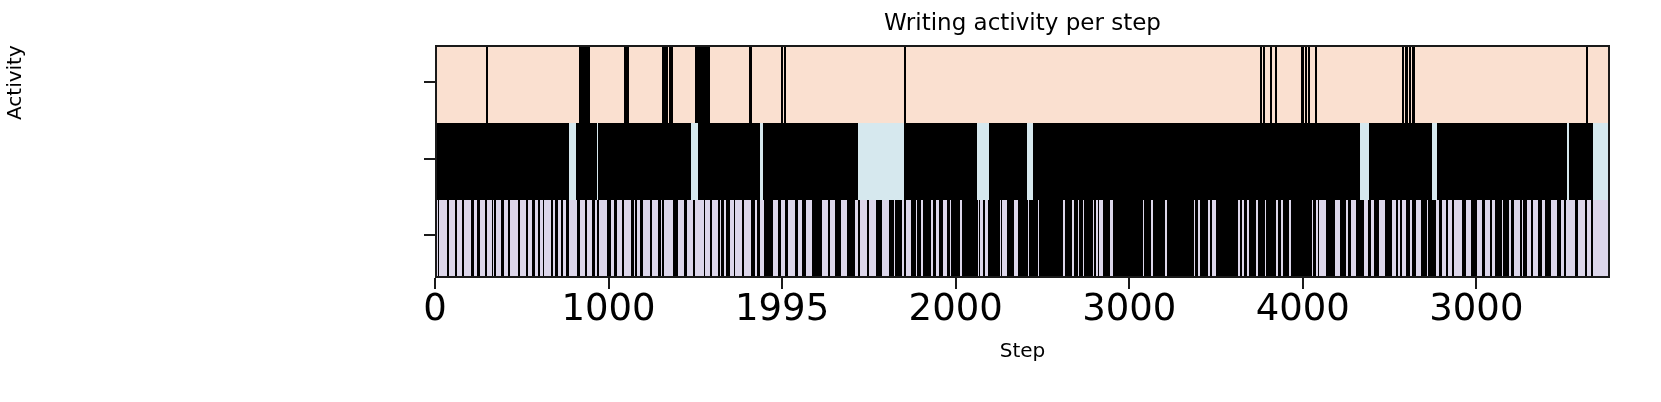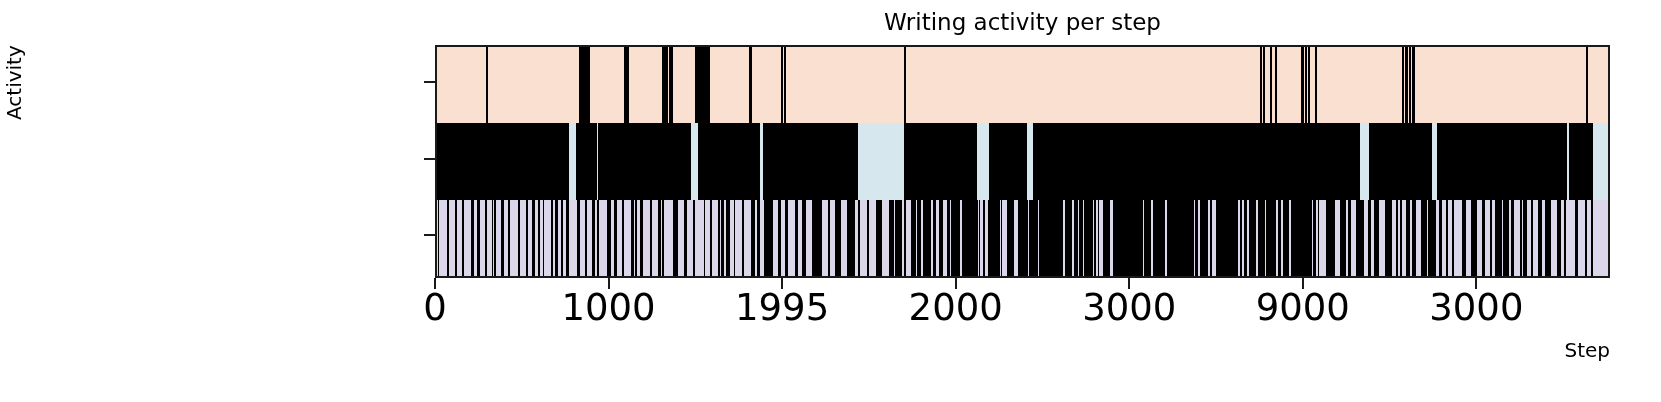--- a/index.html
+++ b/index.html
@@ -109,21 +109,21 @@
     text-align: center;
     white-space: nowrap;
     color: #000;
     transform: translateX(-50%);
   }
   #xlabel {
     position: absolute;
     left: 435px;
     width: 1175px;
     top: 338px;
-    text-align: right;
+    text-align: center;
     font-size: 20px;
     white-space: nowrap;
     color: #000;
   }
 </style>
 </head>
 <body>
 
 <div id="figure">
 
@@ -1118,20 +1118,20 @@
       <div class="xtick-label" style="left: 435px;">0</div>
       <div class="xtick-mark" style="left: 607.56px;"></div>
       <div class="xtick-label" style="left: 608.56px;">1000</div>
       <div class="xtick-mark" style="left: 781.12px;"></div>
       <div class="xtick-label" style="left: 782.12px;">1995</div>
       <div class="xtick-mark" style="left: 954.679px;"></div>
       <div class="xtick-label" style="left: 955.679px;">2000</div>
       <div class="xtick-mark" style="left: 1128.24px;"></div>
       <div class="xtick-label" style="left: 1129.24px;">3000</div>
       <div class="xtick-mark" style="left: 1301.8px;"></div>
-      <div class="xtick-label" style="left: 1302.8px;">9000</div>
+      <div class="xtick-label" style="left: 1302.8px;">4000</div>
       <div class="xtick-mark" style="left: 1475.36px;"></div>
       <div class="xtick-label" style="left: 1476.36px;">3000</div>
     </div>
 
   <div id="xlabel">Step</div>
 
 </div>
 
 </body></html>

